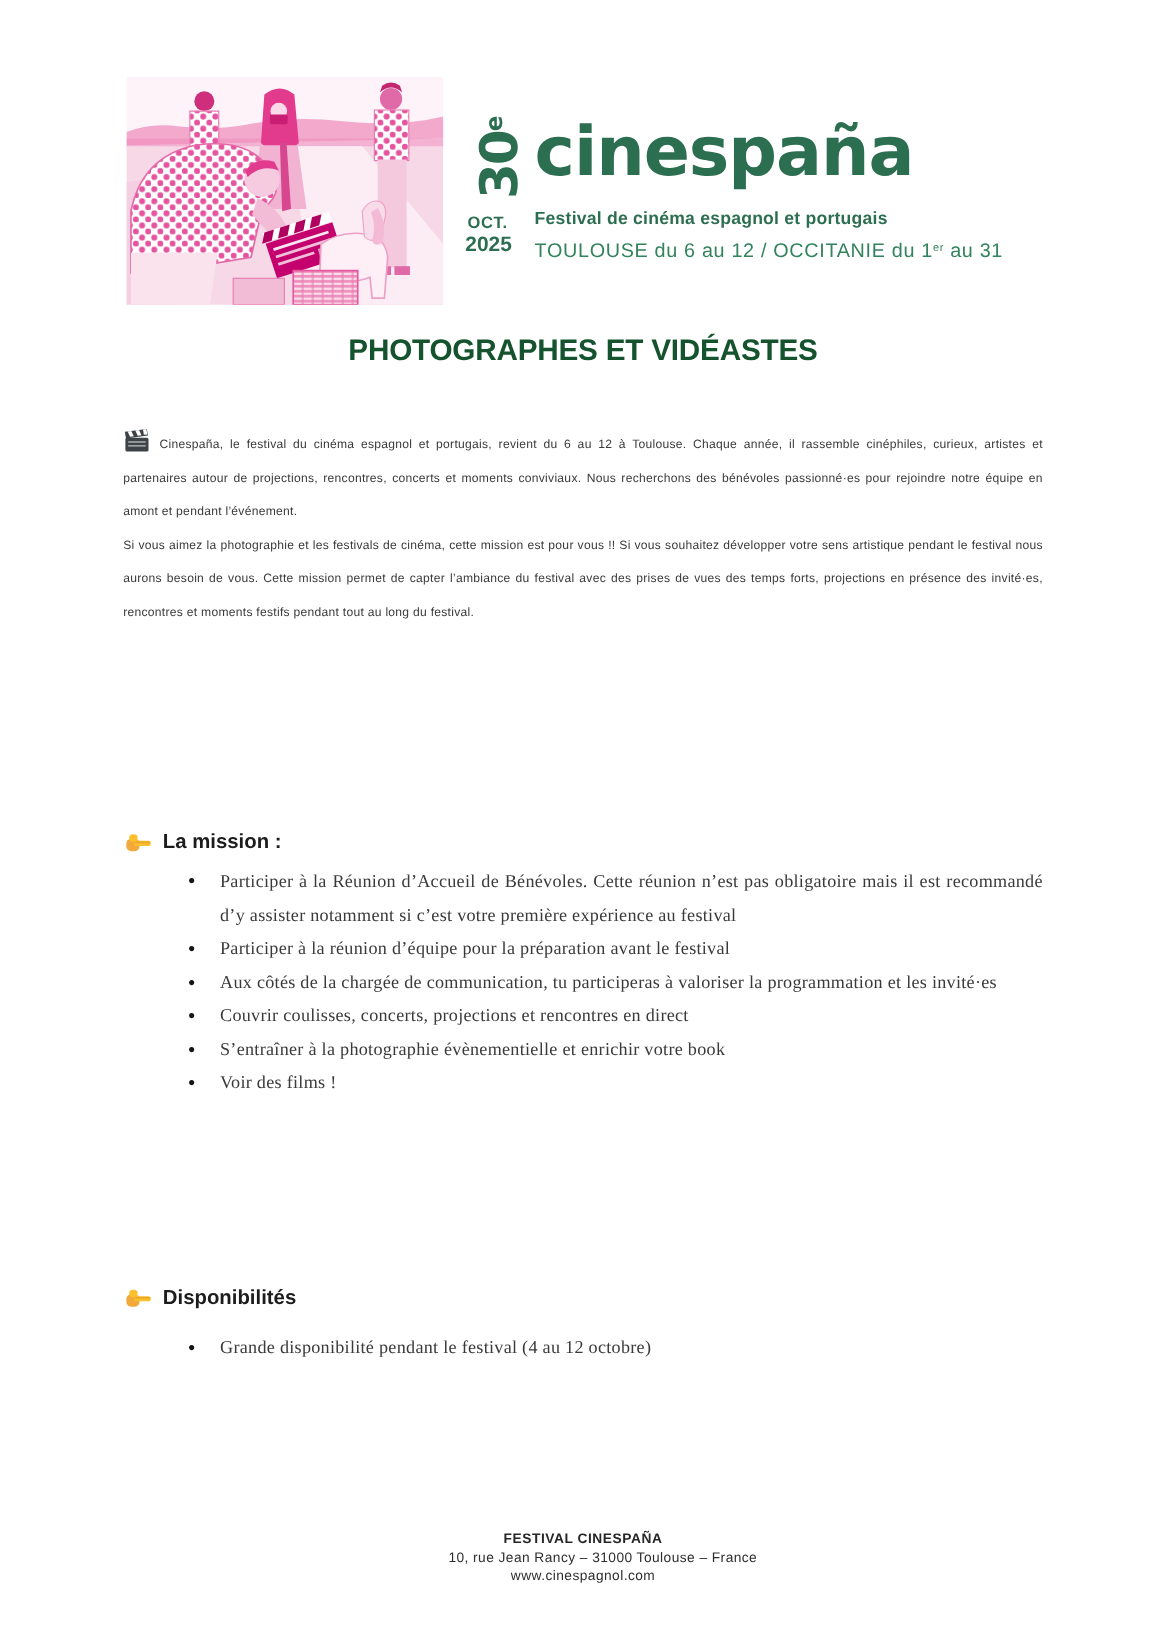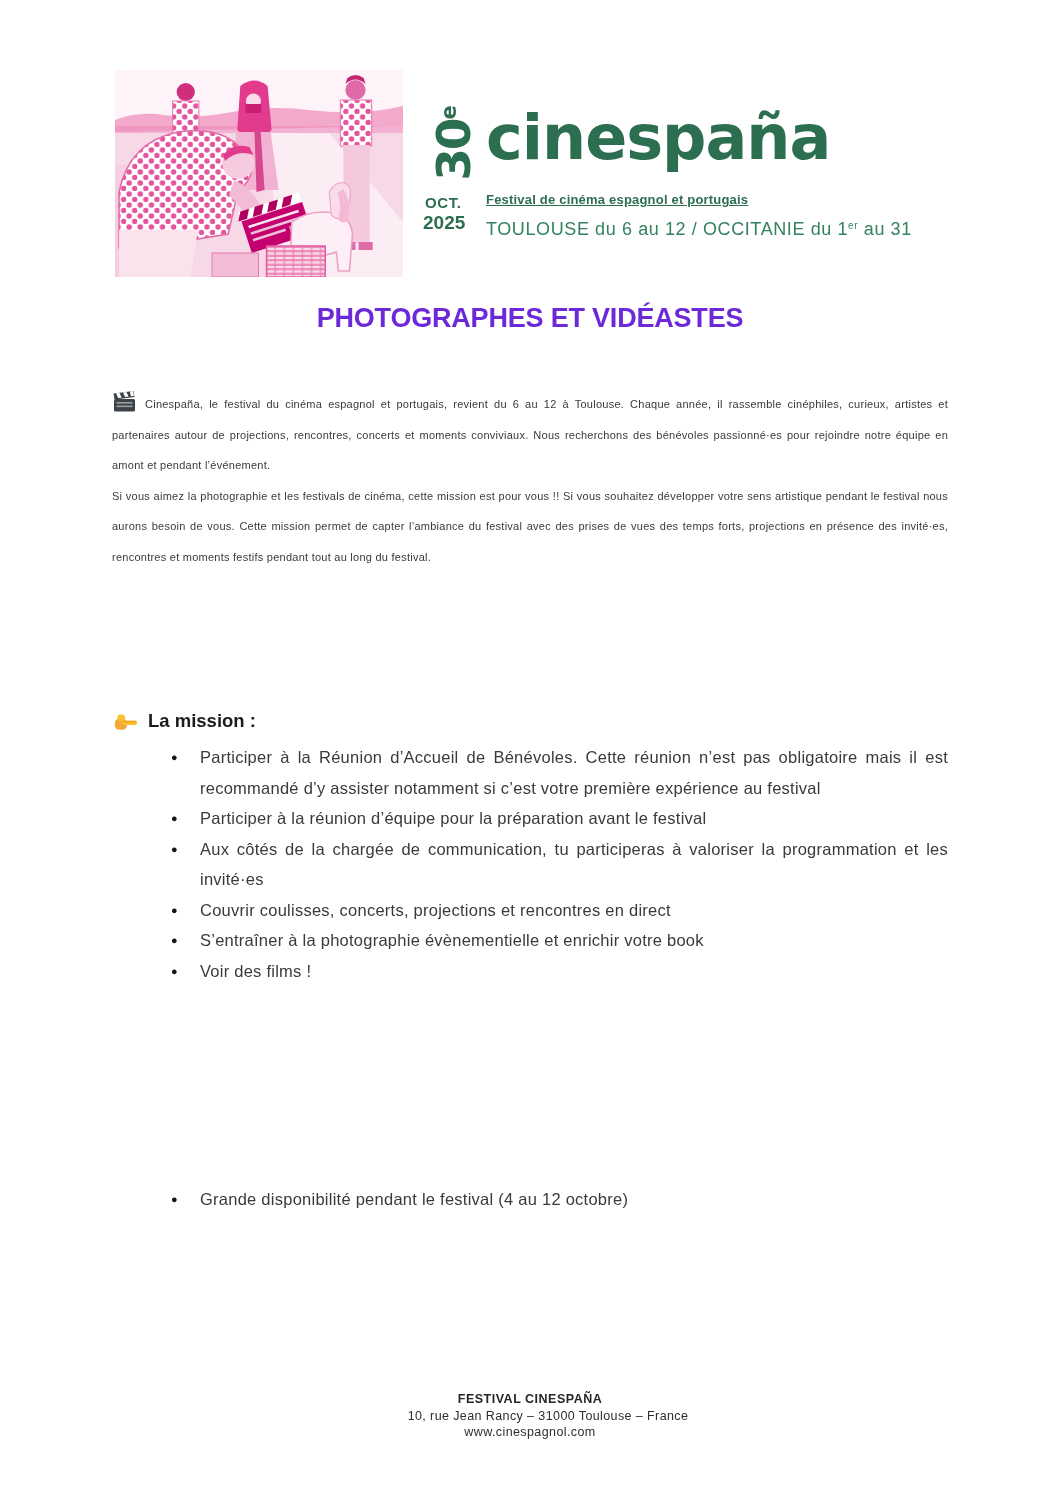--- a/index.html
+++ b/index.html
@@ -20,47 +20,47 @@
     color:#2c6e50;text-align:center;white-space:nowrap;letter-spacing:-2px;
   }
   .edition-vertical sup{font-size:21px;vertical-align:14px;letter-spacing:0;}
   .edition-month{position:absolute;left:2px;top:124px;font-weight:bold;font-size:15px;letter-spacing:.6px;color:#2c6e50;}
   .edition-year{position:absolute;left:0;top:142px;font-weight:bold;font-size:19px;color:#2c6e50;}
   .brandcol{margin-left:3px;padding-top:20px;white-space:nowrap;}
   .brand{
     font-family:"DejaVu Sans",sans-serif;font-weight:bold;font-size:62px;line-height:96px;
     color:#2c6e50;letter-spacing:-1px;
   }
-  .tagline{font-size:13px;font-weight:bold;line-height:25px;margin-top:1px;color:#2c6e50;letter-spacing:.2px;text-decoration:underline;}
+  .tagline{font-size:16px;font-weight:bold;line-height:25px;margin-top:1px;color:#2c6e50;letter-spacing:.2px;}
   .dates{font-size:18px;line-height:24px;margin-top:2px;color:#33835d;letter-spacing:.6px;}
   .dates sup{font-size:10px;vertical-align:6px;}
   
   h1.doc-title{
     position:absolute;top:301px;left:0;right:0;margin:0;text-align:center;
-    font-size:27px;font-weight:bold;color:#6d28d9;letter-spacing:-.2px;line-height:34px;
+    font-size:27px;font-weight:bold;color:#14532d;letter-spacing:-.2px;line-height:34px;
   }
   
   .intro{position:absolute;top:389px;left:112px;right:112px;}
   .intro p{margin:0;font-size:11px;line-height:30.5px;text-align:justify;letter-spacing:.25px;}
   .clap{display:inline-block;width:25px;height:22px;vertical-align:-4px;margin-right:8px;}
   .section{left:112px;right:112px;position:absolute;}
   .section h2{
     display:flex;align-items:center;gap:10px;margin:0 0 0 2px;
     font-size:18.5px;font-weight:bold;color:#1c1c1c;line-height:26px;
   }
   .hand{width:24px;height:21px;flex:none;}
-  .section ul{list-style:none;margin:8px 0 0;padding:0 0 0 58px;}
+  .section ul{list-style:none;margin:8px 0 0;padding:0 0 0 58px;font-family:Liberation Serif, serif;}
   .section li{
     position:relative;padding-left:30px;font-size:16.5px;line-height:30.5px;
     text-align:justify;color:#3a3a3a;letter-spacing:.25px;
   }
   .section li::before{
     content:"\25CF";position:absolute;left:1px;top:0;font-size:11px;line-height:30.5px;color:#141414;
   }
-  .mission{top:708px;}
+  .mission{top:752px;}
   .availability{top:1166px;}
   .availability ul{margin-top:18px;}
   
   .doc-footer{position:absolute;top:1392px;left:0;right:0;text-align:center;color:#262626;}
   .f-name{font-size:12.5px;font-weight:bold;letter-spacing:.5px;line-height:15px;}
   .f-addr{font-size:12.5px;letter-spacing:.4px;line-height:15px;margin-top:2px;color:#2e2e2e;padding-left:36px;}
   .f-web{font-size:12.5px;letter-spacing:.4px;line-height:15px;margin-top:1px;color:#2e2e2e;}
 </style>
 </head>
 <body>
@@ -179,20 +179,29 @@
       <li>Participer à la Réunion d’Accueil de Bénévoles. Cette réunion n’est pas obligatoire mais il est recommandé d’y assister notamment si c’est votre première expérience au festival</li>
       <li>Participer à la réunion d’équipe pour la préparation avant le festival</li>
       <li>Aux côtés de la chargée de communication, tu participeras à valoriser la programmation et les invité·es</li>
       <li>Couvrir coulisses, concerts, projections et rencontres en direct</li>
       <li>S’entraîner à la photographie évènementielle et enrichir votre book</li>
       <li>Voir des films !</li>
     </ul>
   </div>
 
   <div class="section availability">
+    <h2>
+      <span class="hand"><svg viewBox="0 0 28 24">
+          <rect x="1" y="9" width="14" height="13" rx="5" fill="#f2a93b"></rect>
+          <rect x="9" y="11" width="18" height="5.4" rx="2.7" fill="#fbc02d"></rect>
+          <rect x="4" y="4" width="9" height="8" rx="4" fill="#fbc02d"></rect>
+          <rect x="9.5" y="11.8" width="17" height="1.6" rx=".8" fill="#e0901e" opacity=".55"></rect>
+        </svg></span>
+      <span>Disponibilités</span>
+    </h2>
     <ul>
       <li>Grande disponibilité pendant le festival (4 au 12 octobre)</li>
     </ul>
   </div>
 
   <footer class="doc-footer">
     <div class="f-name">FESTIVAL CINESPAÑA</div>
     <div class="f-addr">10, rue Jean Rancy – 31000 Toulouse – France</div>
     <div class="f-web">www.cinespagnol.com</div>
   </footer>

